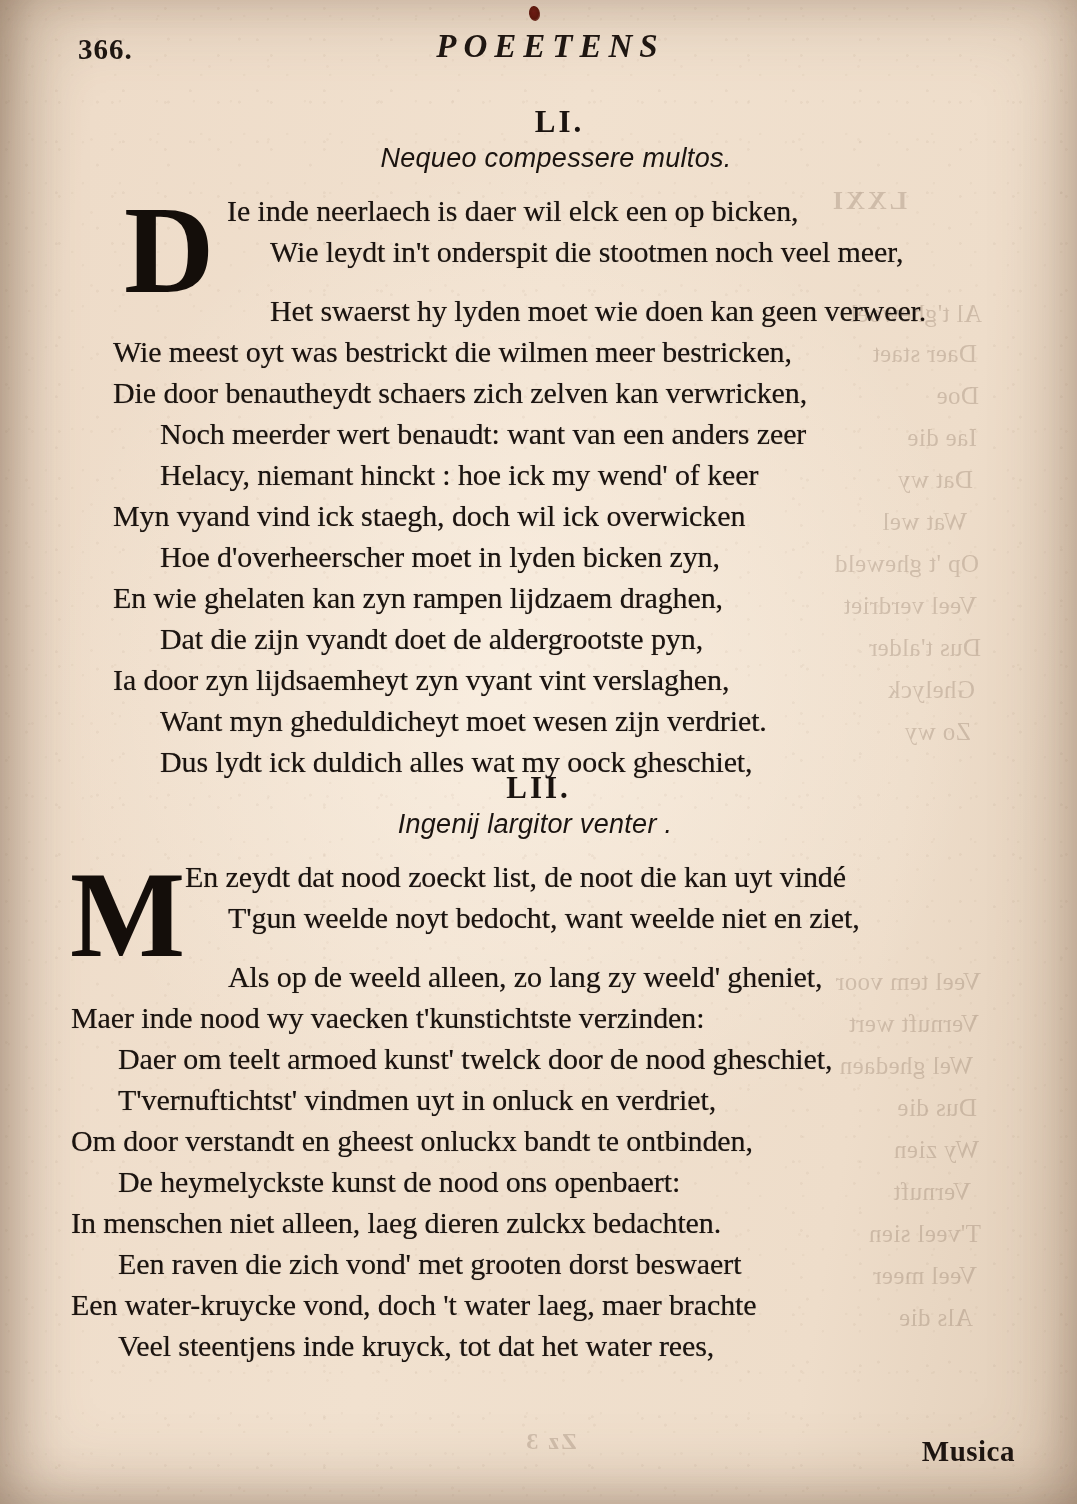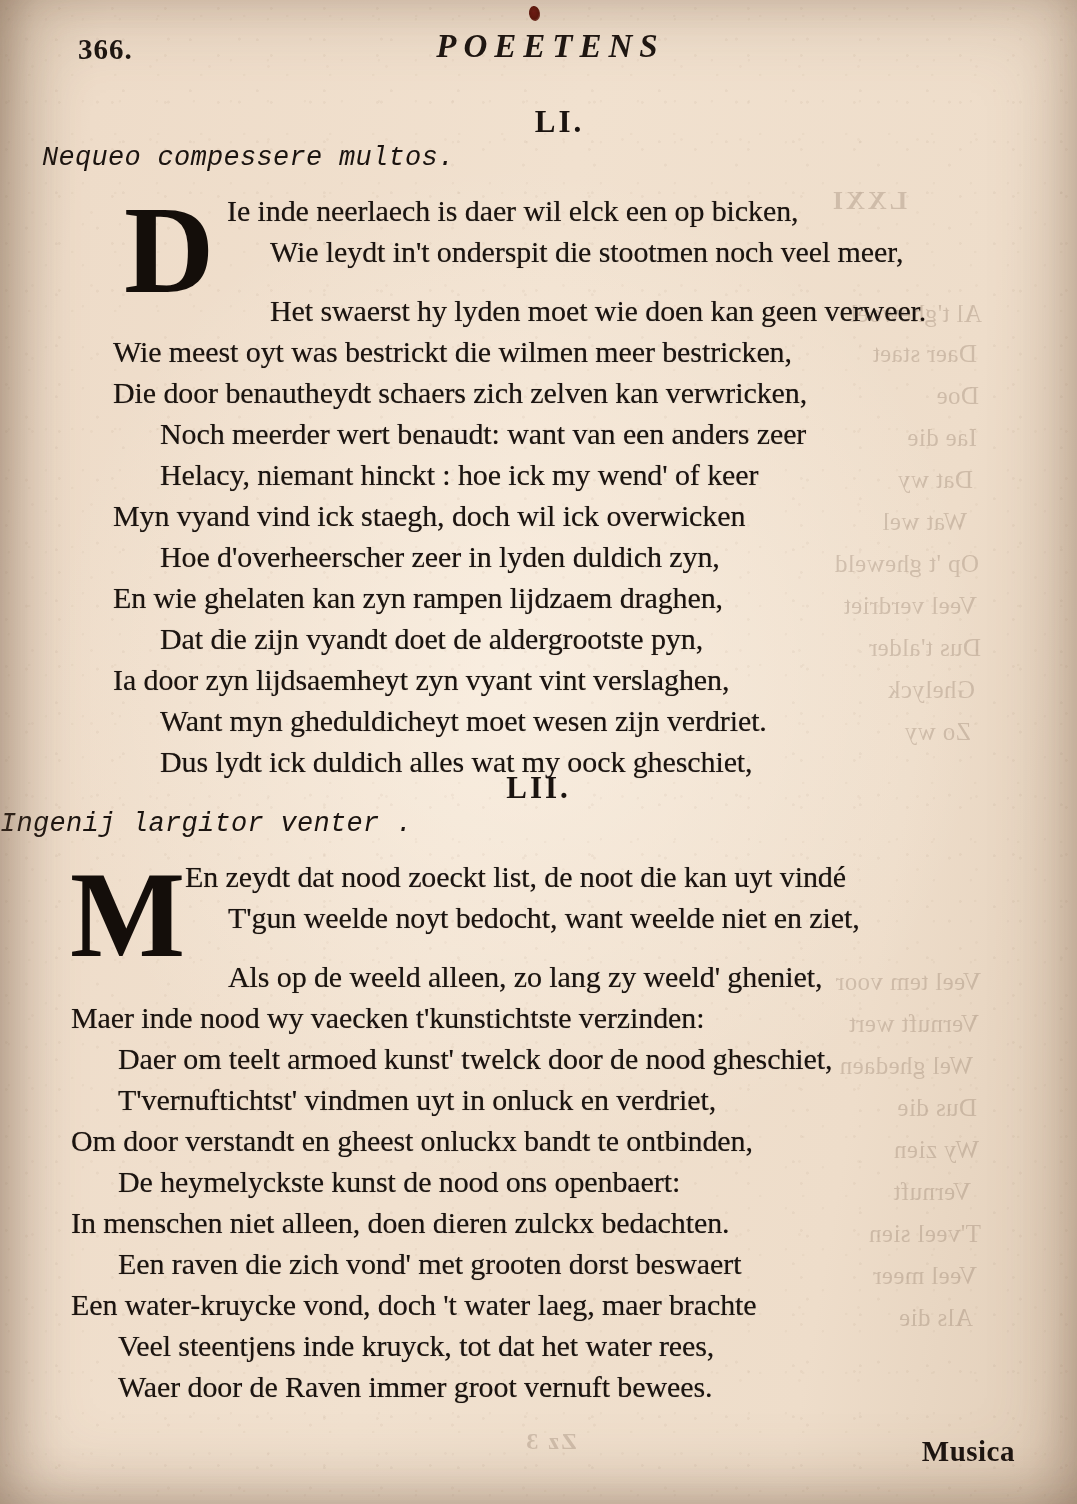--- a/index.html
+++ b/index.html
@@ -64,23 +64,23 @@
     transform:rotate(-8deg);
   }
 
   
   .poem{position:absolute;left:0;right:0;}
   .num{
     text-align:center;font-weight:700;font-size:31px;letter-spacing:3px;
     margin:0;line-height:1.05;
   }
   .motto{
-    font-style:italic;font-size:27px;
+    text-align:center;font-style:italic;font-size:27px;
     letter-spacing:.3px;margin:5px 7px 0 0;line-height:1.05;
-    font-family:Liberation Mono, monospace;
+    font-family:Liberation Sans, sans-serif;
   }
   .verse{margin:0;padding:0;list-style:none;}
   .verse li{
     font-size:30px;line-height:41px;white-space:nowrap;
     letter-spacing:-.1px;
     text-shadow:0 0 .7px rgba(24,16,10,.55);
   }
   .i0{margin-left:71px;}
   .i1{margin-left:118px;}
   .dropcap{
@@ -141,21 +141,21 @@
         <span class="dropcap" style="left:82px;top:8px;font-size:125px;">D</span>
         <ul class="verse open3" style="margin-top:18px;">
           <li>Ie inde neerlaech is daer wil elck een op bicken,</li>
           <li>Wie leydt in't onderspit die stootmen noch veel meer,</li>
           <li>Het swaerst hy lyden moet wie doen kan geen verweer.</li>
           <li class="i0">Wie meest oyt was bestrickt die wilmen meer bestricken,</li>
           <li class="i0">Die door benautheydt schaers zich zelven kan verwricken,</li>
           <li class="i1">Noch meerder wert benaudt: want van een anders zeer</li>
           <li class="i1">Helacy, niemant hinckt : hoe ick my wend' of keer</li>
           <li class="i0">Myn vyand vind ick staegh, doch wil ick overwicken</li>
-          <li class="i1">Hoe d'overheerscher zeer in lyden duldich zyn,</li>
+          <li class="i1">Hoe d'overheerscher moet in lyden bicken zyn,</li>
           <li class="i0">En wie ghelaten kan zyn rampen lijdzaem draghen,</li>
           <li class="i1">Dat die zijn vyandt doet de aldergrootste pyn,</li>
           <li class="i0">Ia door zyn lijdsaemheyt zyn vyant vint verslaghen,</li>
           <li class="i1">Want myn gheduldicheyt moet wesen zijn verdriet.</li>
           <li class="i1">Dus lydt ick duldich alles wat my oock gheschiet,</li>
         </ul>
       </div>
     </div>
 
     <div class="poem" style="top:772px;">
@@ -165,25 +165,24 @@
         <span class="dropcap" style="left:70px;top:8px;font-size:122px;">M</span>
         <ul class="verse open3" style="margin-top:18px;">
           <li>En zeydt dat nood zoeckt list, de noot die kan uyt vindé</li>
           <li>T'gun weelde noyt bedocht, want weelde niet en ziet,</li>
           <li>Als op de weeld alleen, zo lang zy weeld' gheniet,</li>
           <li class="i0">Maer inde nood wy vaecken t'kunstichtste verzinden:</li>
           <li class="i1">Daer om teelt armoed kunst' twelck door de nood gheschiet,</li>
           <li class="i1">T'vernuftichtst' vindmen uyt in onluck en verdriet,</li>
           <li class="i0">Om door verstandt en gheest onluckx bandt te ontbinden,</li>
           <li class="i1">De heymelyckste kunst de nood ons openbaert:</li>
-          <li class="i0">In menschen niet alleen, doen dieren zulckx bedachten.</li>
+          <li class="i0">In menschen niet alleen, laeg dieren zulckx bedachten.</li>
           <li class="i1">Een raven die zich vond' met grooten dorst beswaert</li>
           <li class="i0">Een water-kruycke vond, doch 't water laeg, maer brachte</li>
           <li class="i1">Veel steentjens inde kruyck, tot dat het water rees,</li>
-          <li class="i1">Waer door de Raven immer groot vernuft bewees.</li>
         </ul>
       </div>
     </div>
 
     <div class="catchword">Musica</div>
   </div>
 
   <div id="grain"></div>
   <div id="vign"></div>
 </div>

